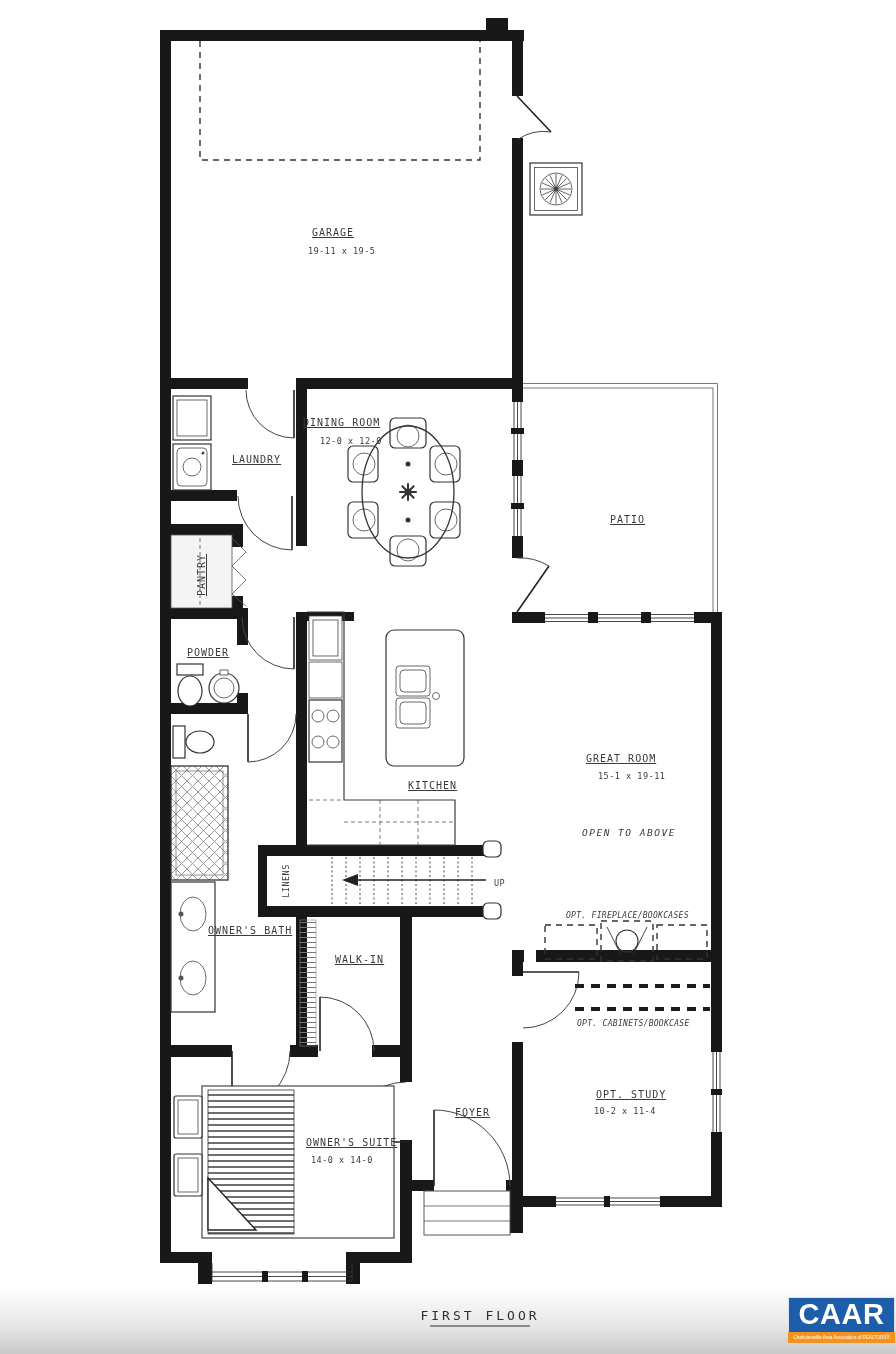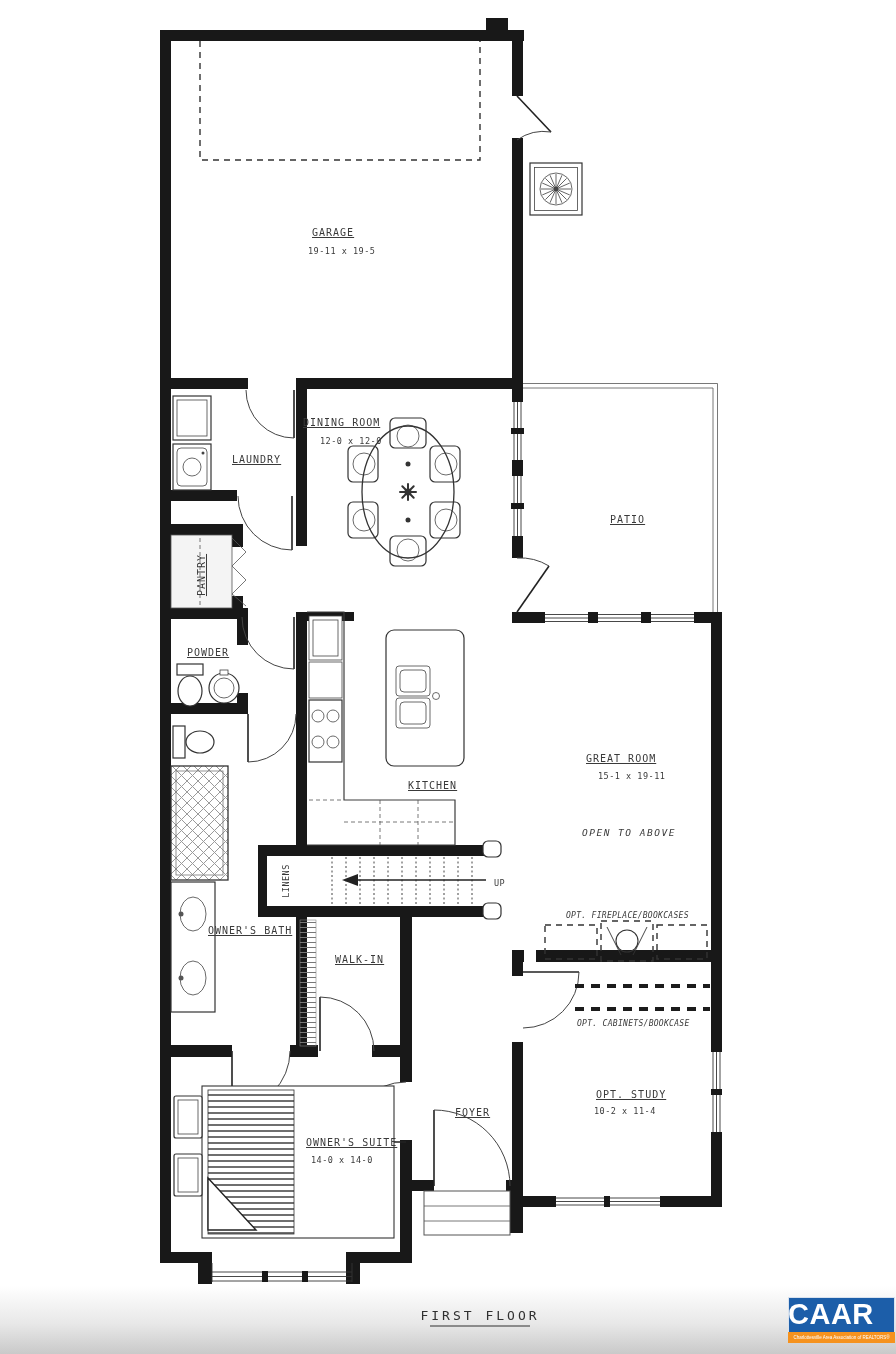--- a/index.html
+++ b/index.html
@@ -18,21 +18,21 @@
   .arc  { fill:none; stroke:#444; stroke-width:1; }
   .leaf { stroke:#222; stroke-width:1.6; }
   .dash { fill:none; stroke:#333; stroke-width:1.4; stroke-dasharray:6 5; }
   .dashfat { fill:none; stroke:#1c1c1c; stroke-width:4; stroke-dasharray:9 7; }
   .fix  { fill:#ffffff; stroke:#333; stroke-width:1.2; }
   .fixt { fill:#ffffff; stroke:#444; stroke-width:0.8; }
   .winline { stroke:#333; stroke-width:0.9; }
   .logo { position:absolute; left:788px; top:1297px; width:107px; height:46px;
           background:#1c5ea9; display:flex; flex-direction:column; box-shadow:0 0 0 1px #d9e2ee inset; }
   .logo-word { flex:1; color:#fff; font-family:"Liberation Sans", sans-serif; font-weight:bold;
-               font-size:29px; line-height:34px; letter-spacing:0.5px; }
+               font-size:29px; line-height:34px; text-align:center; letter-spacing:0.5px; }
   .logo-bar { height:11px; background:#f5921e; color:#fff; font-family:"Liberation Sans", sans-serif;
               font-size:4.5px; line-height:11px; text-align:center; white-space:nowrap; overflow:hidden; }
 </style>
 </head>
 <body>
 
 <div class="canvas">
 <svg width="896" height="1354" viewBox="0 0 896 1354">
   <defs>
     <pattern id="xhatch" width="11" height="11" patternUnits="userSpaceOnUse">

